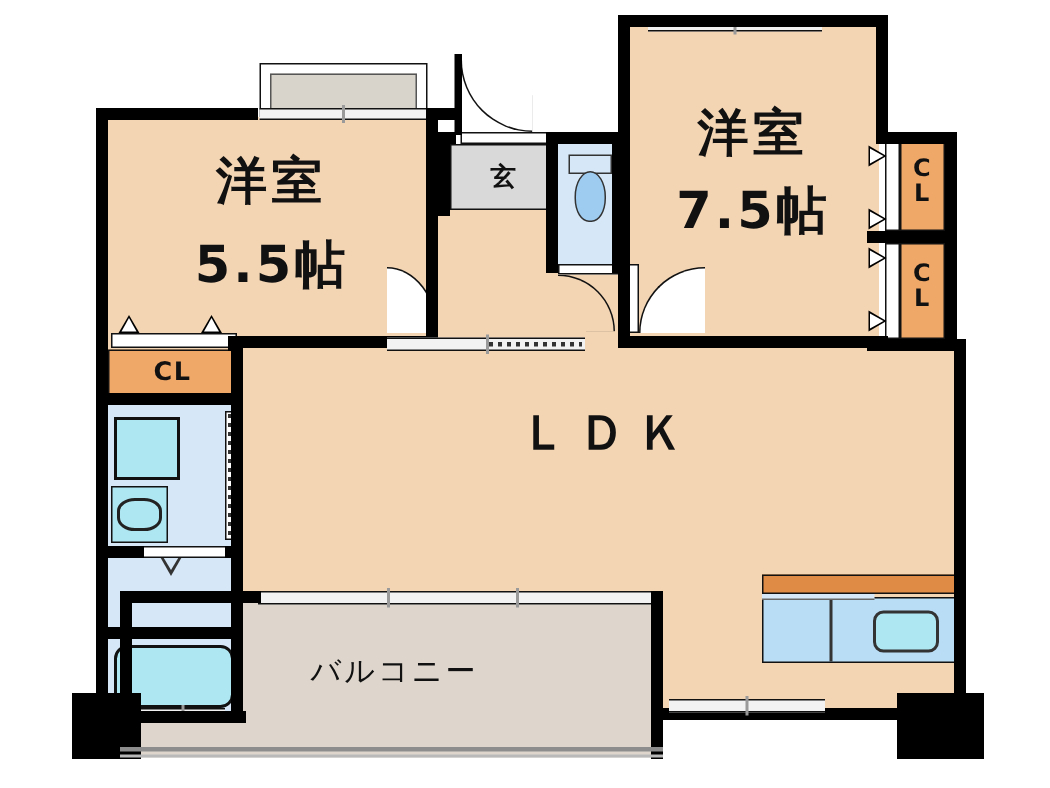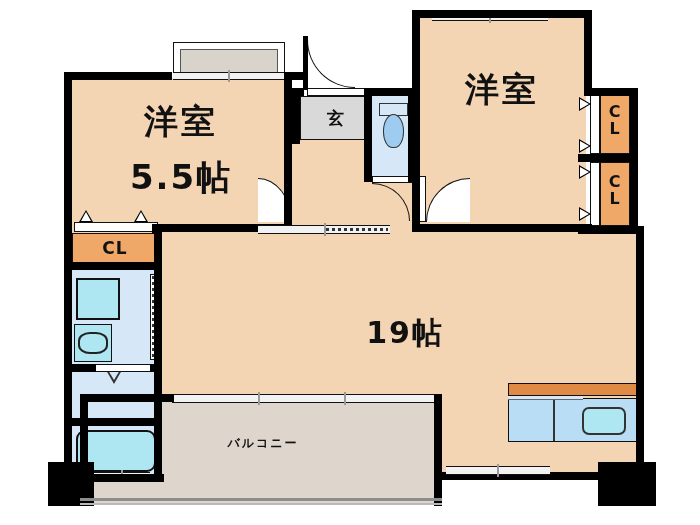--- a/index.html
+++ b/index.html
@@ -43,21 +43,21 @@
     letter-spacing:1px;
     text-align:center;
   }
   .lbl-room{font-size:34px;letter-spacing:3px;}
   .lbl-area{font-size:34px;letter-spacing:2px;}
   .lbl-ldk{font-size:32px;letter-spacing:7px;}
   .lbl-ldk2{font-size:30px;letter-spacing:2px;}
   .lbl-cl{font-size:17px;font-weight:700;letter-spacing:1px;}
   .lbl-cl-v{font-size:16px;font-weight:700;line-height:1.05;white-space:pre;}
   .lbl-gen{font-size:17px;font-weight:700;}
-  .lbl-bal{font-size:12px;font-weight:700;letter-spacing:2px;}
+  .lbl-bal{font-size:20px;font-weight:400;letter-spacing:2px;}
   .trio{position:absolute;width:14px;height:12px;}
   .trio:before{content:"";position:absolute;left:0;top:0;width:0;height:0;
     border-left:7px solid transparent;border-right:7px solid transparent;border-bottom:12px solid #000;}
   .trio:after{content:"";position:absolute;left:1.6px;top:2.4px;width:0;height:0;
     border-left:5.4px solid transparent;border-right:5.4px solid transparent;border-bottom:9.6px solid #fff;}
   .trio.r{transform:rotate(90deg);}
   
   .bowl{border:2px solid #222;border-radius:40%;background:#aee6f2;}
   .toiletbowl{background:#9ecbf0;border:1.5px solid #333;border-radius:50% 50% 46% 46%;}
   .tank{background:#d6e8f7;border:1.5px solid #333;}
@@ -216,18 +216,19 @@
   <div class="abs sashline" style="left:497px;top:464px;width:2px;height:13px;"></div>
 
   <div class="abs sash" style="left:258px;top:225px;width:132px;height:9px;"></div>
   <div class="abs" style="left:326px;top:228px;width:62px;height:3px;background:repeating-linear-gradient(to right,#333 0 3px,transparent 3px 6px);"></div>
   <div class="abs sashline" style="left:324px;top:223px;width:2px;height:13px;"></div>
 
   <div class="lbl lbl-room" style="left:70px;top:104px;width:222px;">洋室</div>
   <div class="lbl lbl-area" style="left:70px;top:160px;width:222px;">5.5帖</div>
 
   <div class="lbl lbl-room" style="left:418px;top:72px;width:168px;">洋室</div>
-
-  <div class="lbl lbl-ldk2" style="left:290px;top:318px;width:230px;">19帖</div>
+  <div class="lbl lbl-area" style="left:414px;top:124px;width:176px;">7.5帖</div>
+
+  <div class="lbl lbl-ldk" style="left:290px;top:272px;width:230px;">ＬＤＫ</div>
 
   <div class="lbl lbl-bal" style="left:86px;top:437px;width:354px;">バルコニー</div>
 
 </div>
 
 </body></html>

